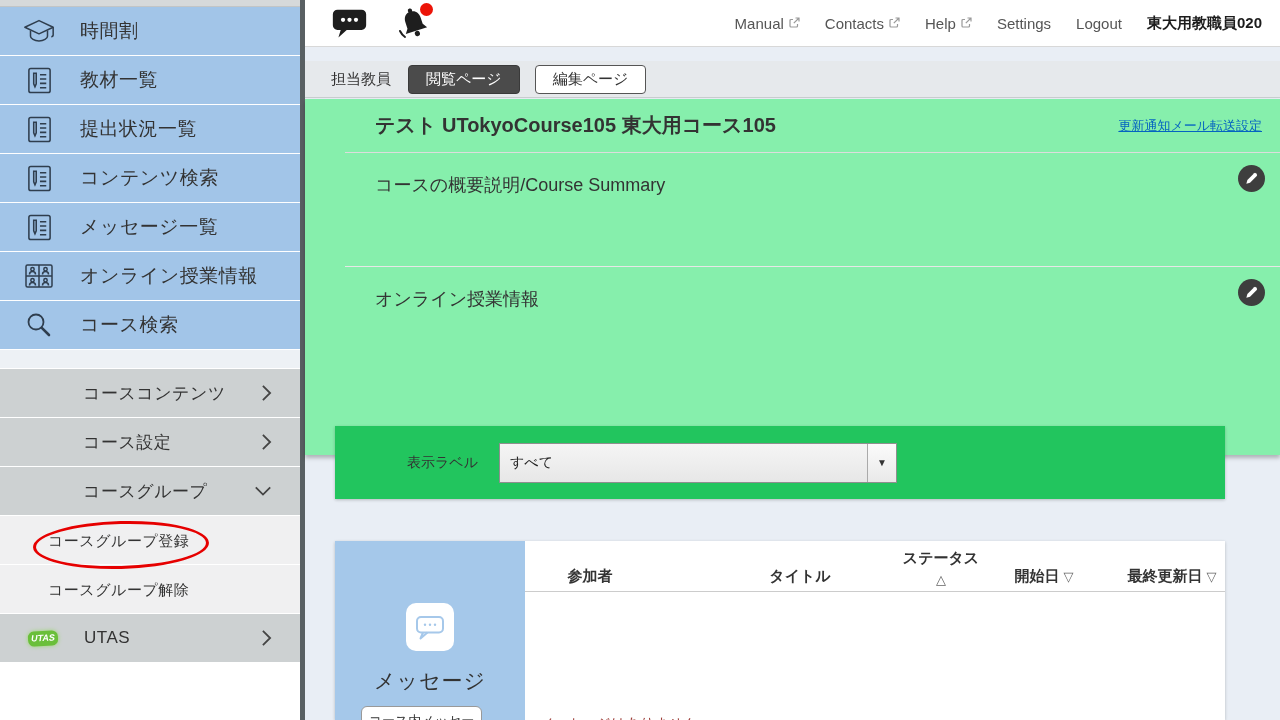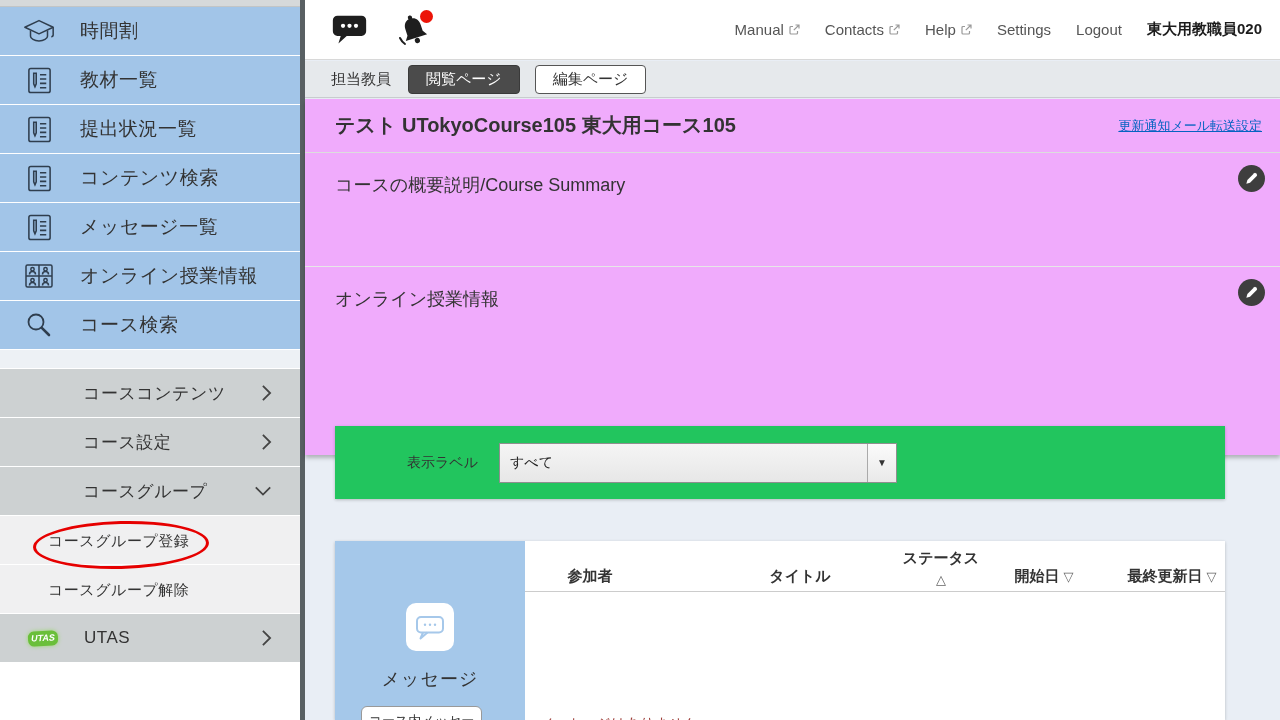--- a/index.html
+++ b/index.html
@@ -24,38 +24,38 @@
   .utas-logo { display:inline-block; background:#6abf3a; color:#fff; font-weight:bold; font-style:italic;
                font-size:9px; padding:3px 3px; border-radius:6px; box-shadow:0 0 4px #9ad76e;
                letter-spacing:0; line-height:1; transform:rotate(-3deg); }
   .annotation-ellipse { position:absolute; left:33px; top:521px; width:176px; height:48px;
                border:3px solid #e60000; border-radius:50%; transform:rotate(-1.5deg); pointer-events:none; }
   .scroll-strip { position:absolute; left:300px; top:0; width:5px; height:720px; background:#596063; }
 
   
   .main { position:absolute; left:305px; top:0; width:975px; height:720px; }
 
-  .topbar { position:absolute; left:0; right:0; top:0; height:60px; background:#fff; border-bottom:1px solid #d8d8d8;
+  .topbar { position:absolute; left:0; right:0; top:0; height:47px; background:#fff; border-bottom:1px solid #d8d8d8;
             display:flex; align-items:center; }
   .top-icons { display:flex; align-items:center; gap:28px; margin-left:26px; }
   .bell-wrap { position:relative; width:36px; height:36px; }
   .bell-dot { position:absolute; right:-1px; top:-2px; width:13px; height:13px; background:#ec1408; border-radius:50%; }
   .top-links { margin-left:auto; display:flex; align-items:center; gap:25px; margin-right:18px; }
   .top-link { font-size:15px; color:#555; cursor:pointer; display:flex; align-items:center; gap:4px; }
   .username { font-size:15px; font-weight:bold; color:#1c1c1c; }
 
   .tabbar { position:absolute; left:0; right:0; top:61px; height:37px; background:#e6e9ec; border-bottom:1px solid #c9cdcf;
             display:flex; align-items:center; }
   .role-label { margin-left:26px; font-size:15px; color:#333; }
   .tab-btn { height:29px; padding:0 17px; display:flex; align-items:center; font-size:15px; border-radius:4px; cursor:pointer; }
   .tab-view { margin-left:17px; background:#4b4b4b; color:#fff; border:1px solid #3a3a3a; }
   .tab-edit { margin-left:15px; background:#fff; color:#333; border:1px solid #555; }
 
-  .course-card { position:absolute; left:0; right:0; top:99px; height:356px; background:#f0abfc;
-                 box-shadow:0 3px 4px rgba(0,0,0,.25); }
+  .course-card { position:absolute; left:0; right:0; top:99px; height:356px; background:#86efac;
+                 box-shadow:0 3px 4px rgba(0,0,0,.25);padding-left:40px; }
   .title-row { height:54px; border-bottom:1px solid #ddd; display:flex; align-items:center; }
   .course-title { margin-left:30px; font-size:20px; font-weight:bold; color:#333; }
   .mail-link { margin-left:auto; margin-right:18px; font-size:13px; color:#0563c1; text-decoration:underline; cursor:pointer; }
   .section { position:relative; }
   .section.s1 { height:114px; border-bottom:1px solid #e7e7e7; }
   .section.s2 { height:117px; }
   .section-h { position:absolute; left:30px; top:20px; font-size:18px; font-weight:normal; color:#333; }
   .pencil-btn { position:absolute; right:15px; top:12px; width:27px; height:27px; background:#3e3e3e; border-radius:50%;
                 display:flex; align-items:center; justify-content:center; cursor:pointer; }
 
@@ -66,21 +66,21 @@
                 border:1px solid #8f8f8f; display:flex; align-items:center; cursor:pointer; }
   .select-value { margin-left:10px; font-size:14px; color:#222; flex:1; }
   .select-arrow { width:29px; height:100%; border-left:1px solid #aaa; display:flex; align-items:center; justify-content:center;
                   font-size:10px; color:#333; background:linear-gradient(#fbfbfb,#e9e9e9); }
 
   .table-panel { position:absolute; left:30px; top:541px; width:890px; height:179px; background:#fff;
                  box-shadow:0 1px 3px rgba(0,0,0,.22); }
   .msg-cell { position:absolute; left:0; top:0; width:190px; height:179px; background:#a5c8ea; }
   .msg-icon-sq { position:absolute; left:71px; top:62px; width:48px; height:48px; background:#fff; border-radius:10px;
                  display:flex; align-items:center; justify-content:center; }
-  .msg-title { position:absolute; left:0; width:190px; top:126px; text-align:center; font-size:18px; color:#333; letter-spacing:1px; }
+  .msg-title { position:absolute; left:0; width:190px; top:126px; text-align:center; font-size:21px; color:#333; letter-spacing:1px; }
   .msg-btn { position:absolute; left:26px; top:165px; width:121px; height:30px; background:#fff; border:1px solid #999;
              border-radius:6px; font-size:13px; color:#333; text-align:center; padding-top:5px; cursor:pointer; }
   .thead { position:absolute; left:190px; top:0; right:0; height:51px; border-bottom:1px solid #ccc; }
   .th { position:absolute; transform:translateX(-50%); font-size:15px; font-weight:600; color:#333; white-space:nowrap; top:26px; }
   .th .sort { font-weight:normal; font-size:13px; color:#666; }
   .th.wrap { top:6px; text-align:center; line-height:1.4; }
   .th-participants { left:65px; }  
   .th-title { left:275px; }        
   .th-status { left:416px; }       
   .th-start { left:519px; }        

